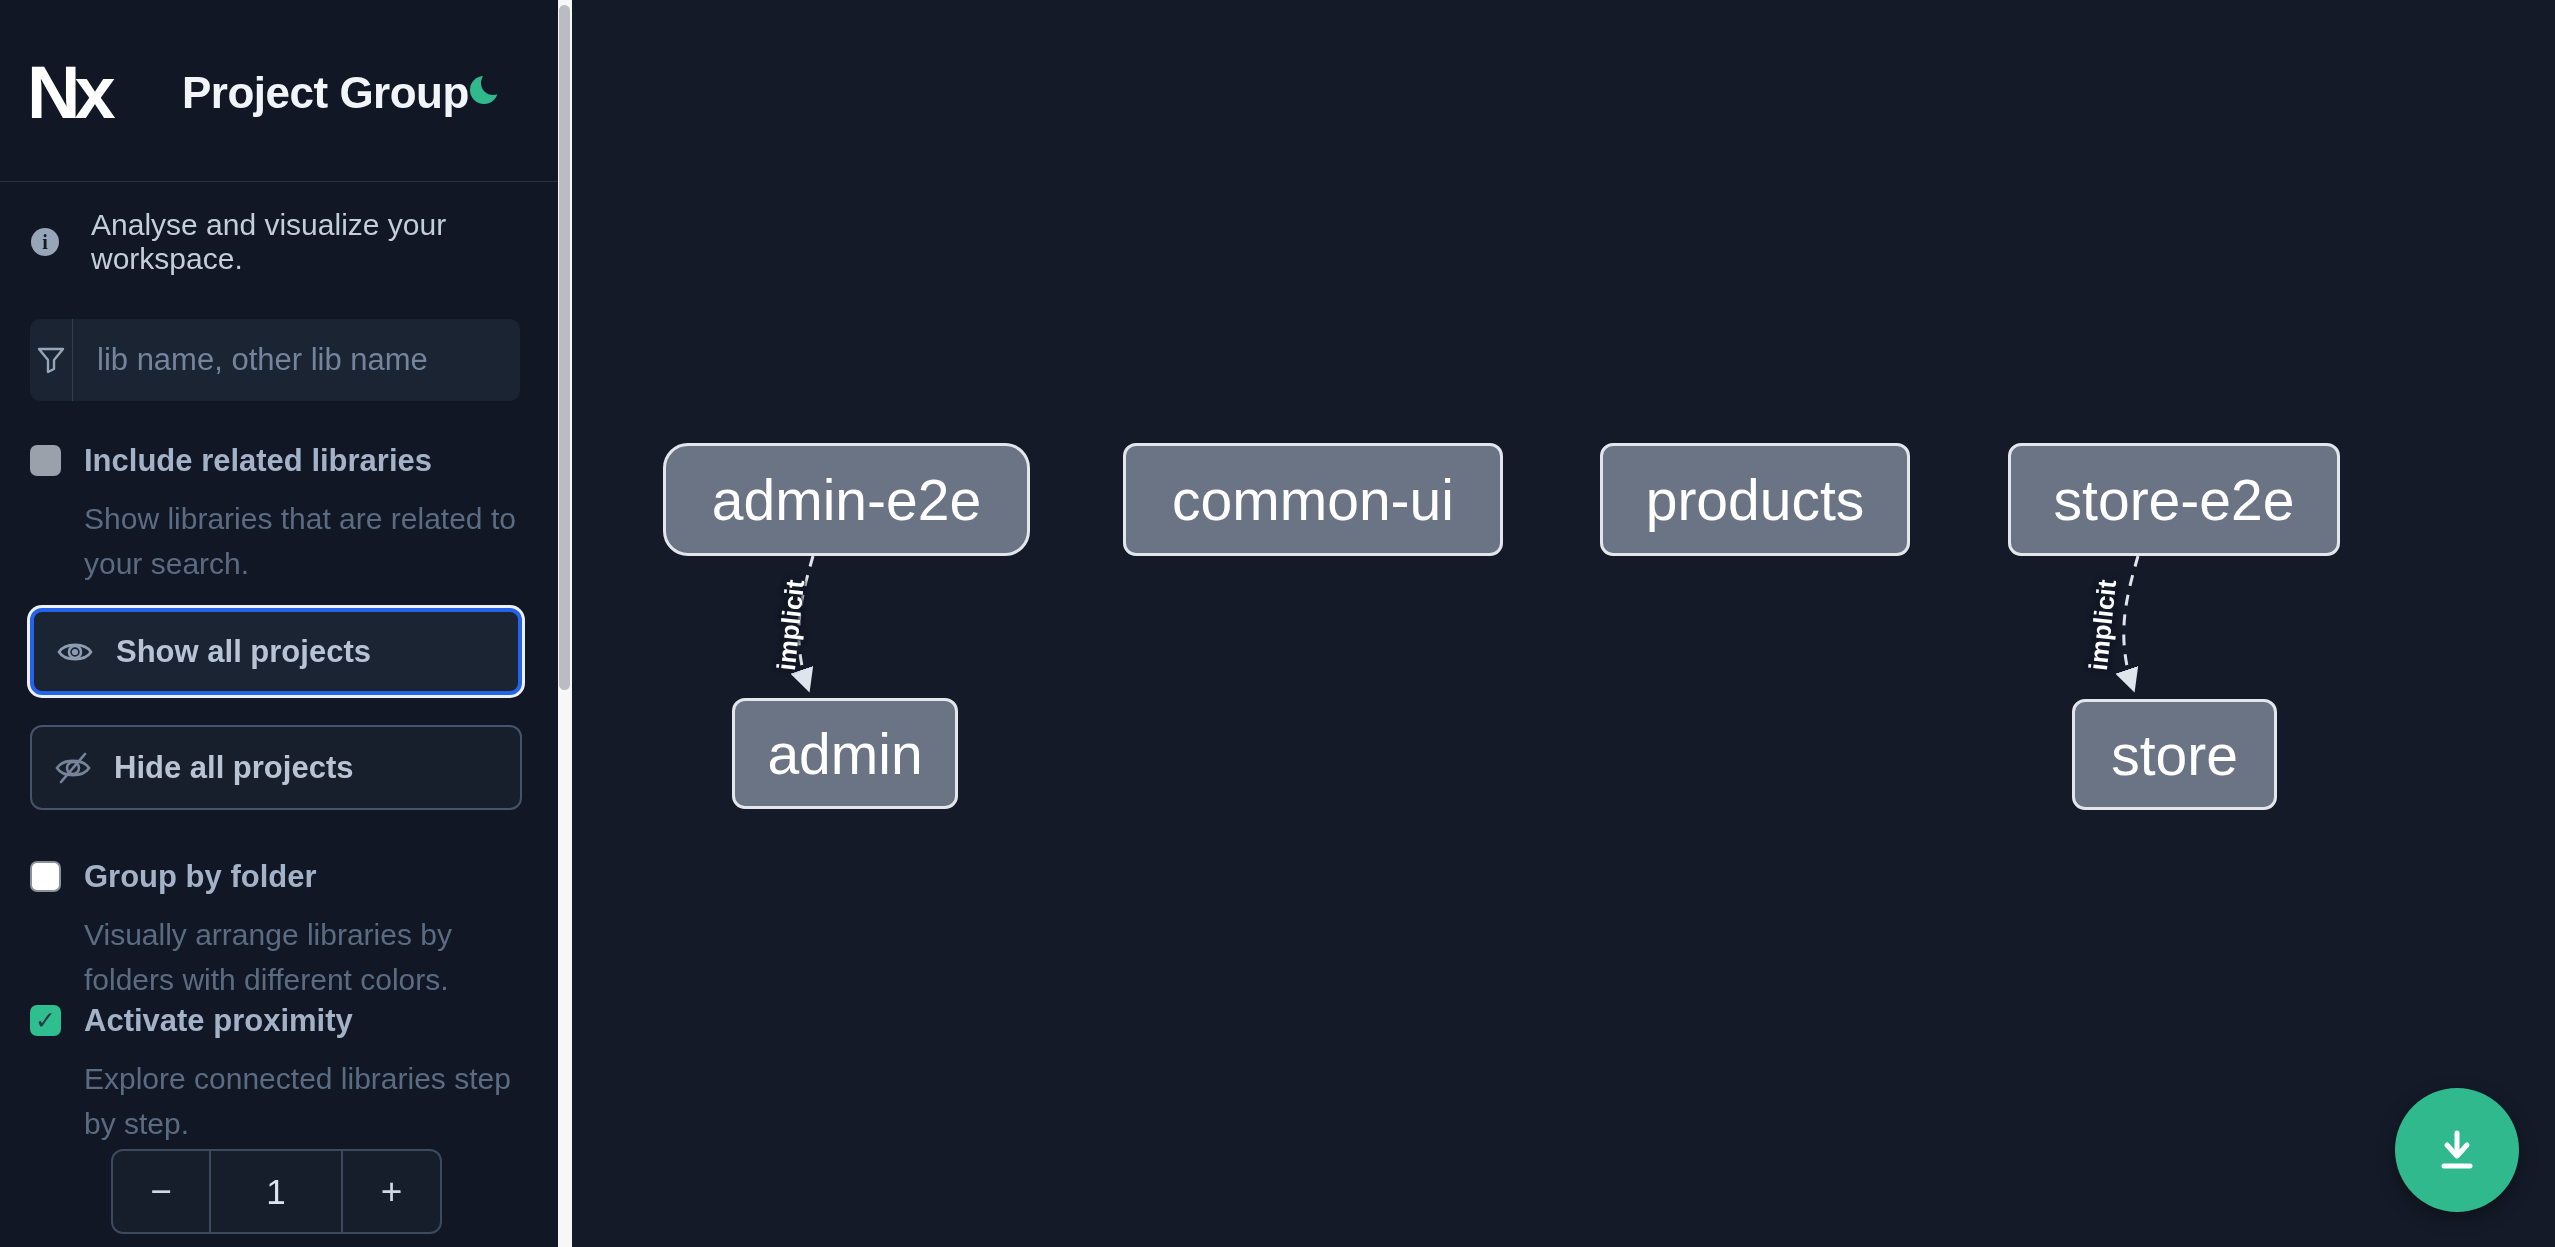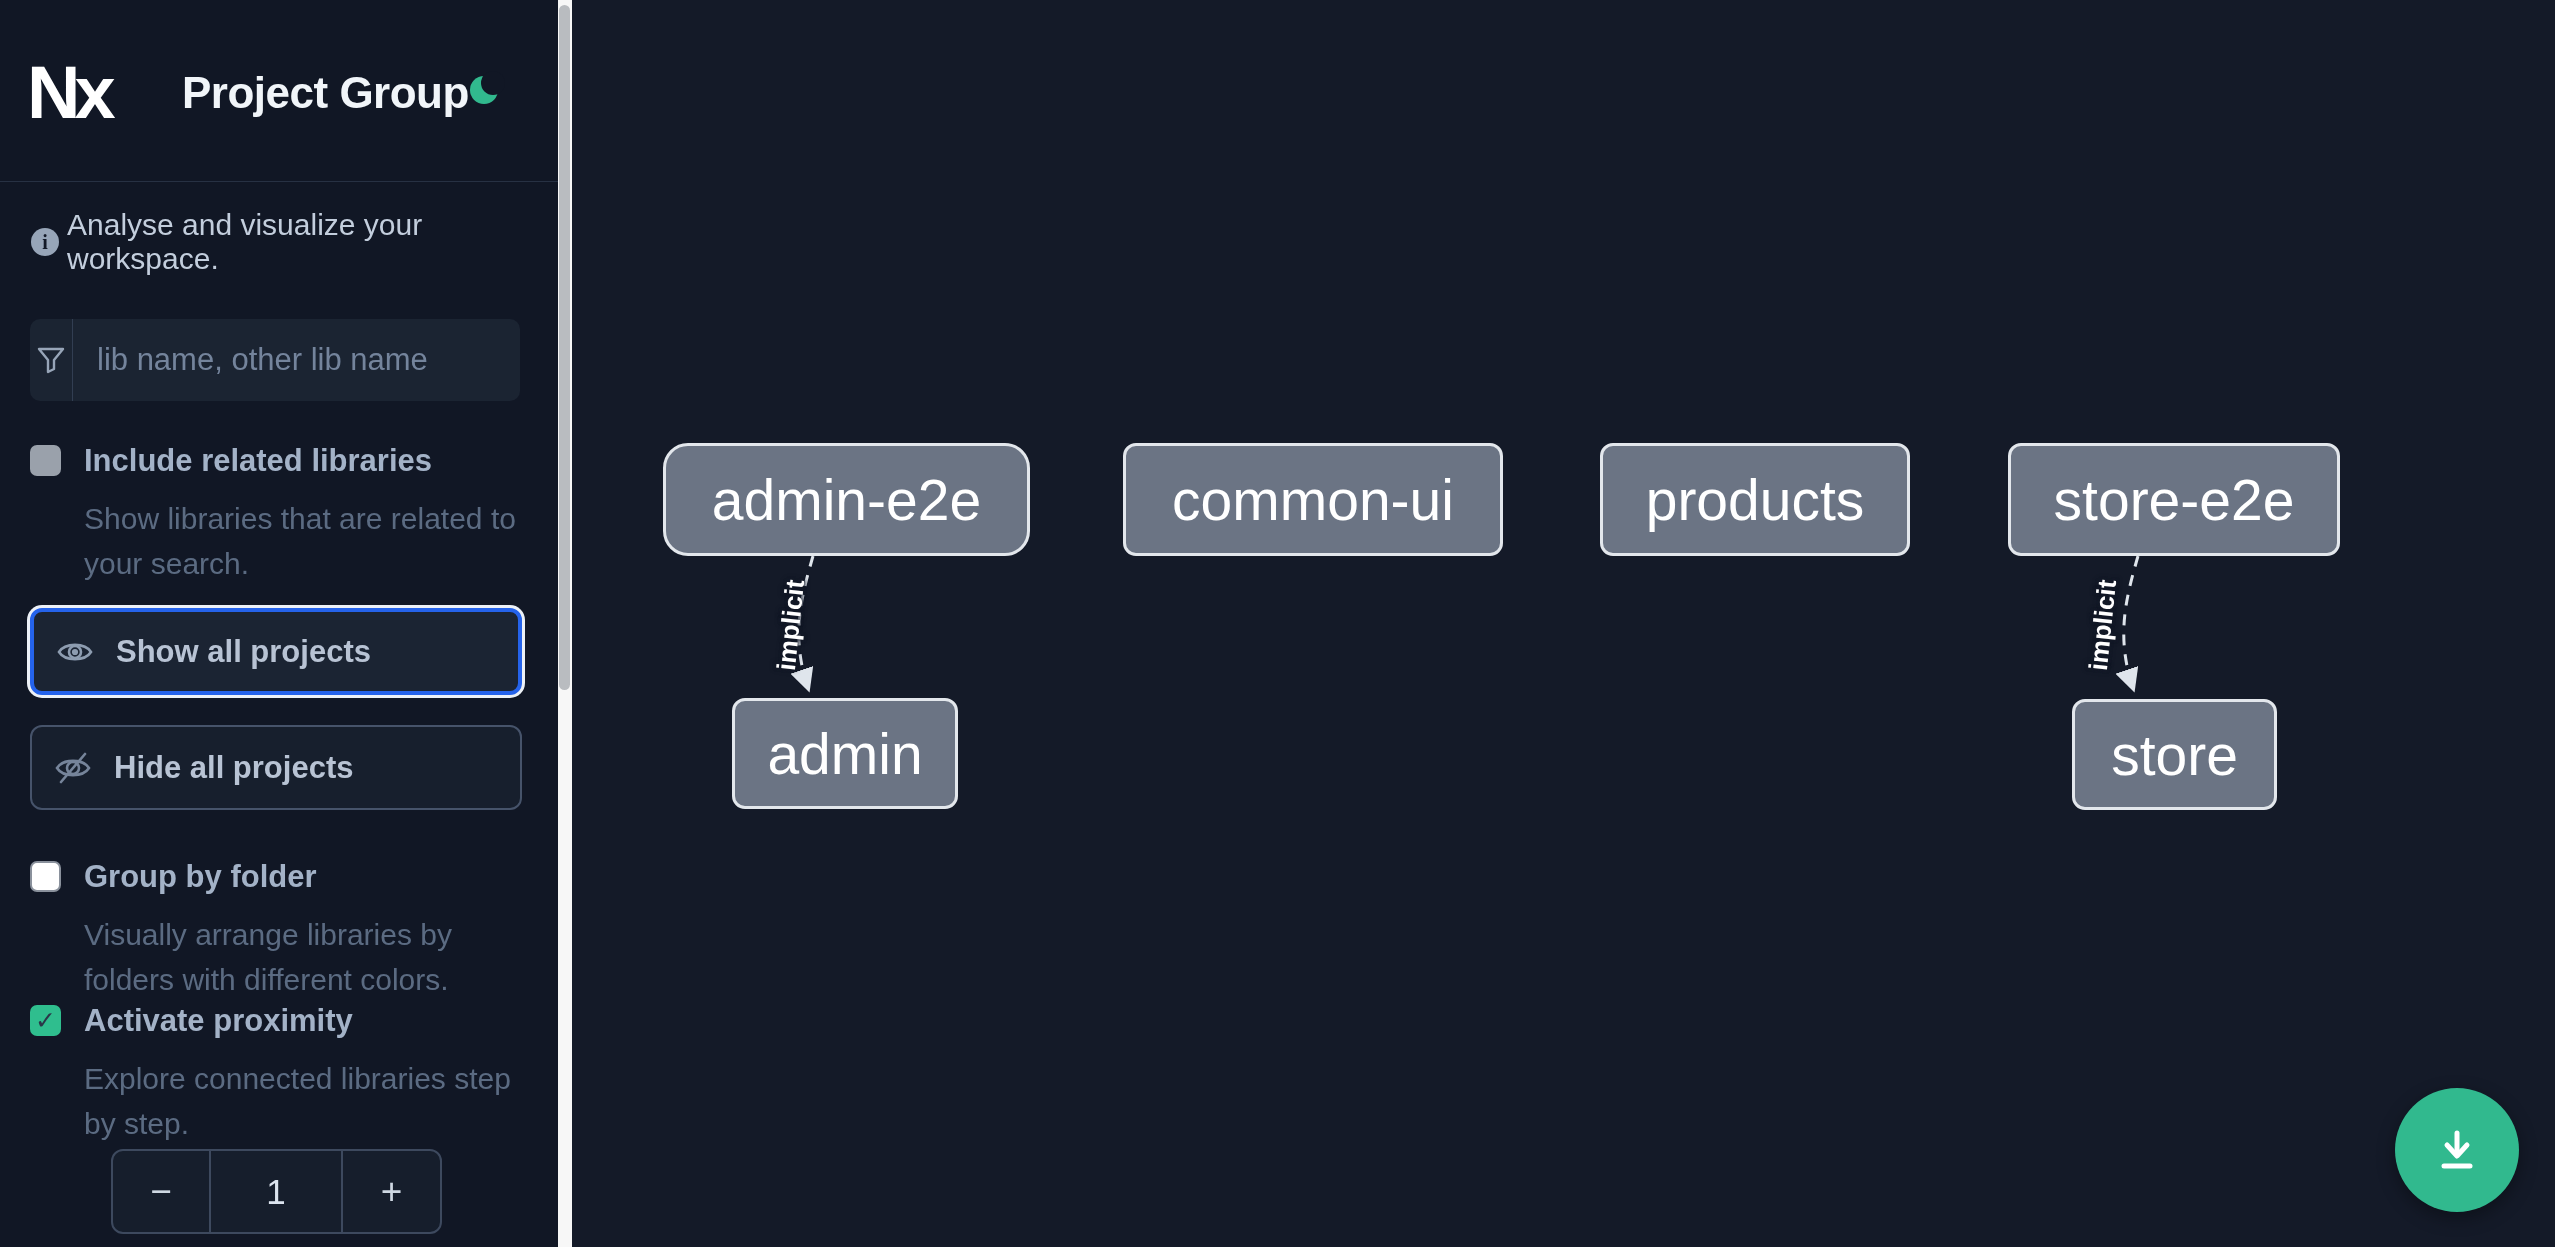--- a/index.html
+++ b/index.html
@@ -36,21 +36,21 @@
     display: flex; align-items: center;
   }
   .info-icon {
     width: 28px; height: 28px; border-radius: 50%;
     background: #97a5b8; color: #131927;
     font-weight: 800; font-size: 20px; font-family: "Liberation Serif", serif;
     display: flex; align-items: center; justify-content: center;
     flex: 0 0 28px;
   }
   .tagline-text {
-    margin-left: 8px; color: #c3cedd; font-size: 30px; line-height: 34px;
+    margin-left: 32px; color: #c3cedd; font-size: 30px; line-height: 34px;
   }
 
   .filter-box {
     position: absolute; left: 30px; top: 319px; width: 490px; height: 82px;
     background: #1b2432; border-radius: 10px;
     display: flex; align-items: stretch; overflow: hidden;
   }
   .filter-icon-cell {
     width: 62px; display: flex; align-items: center; justify-content: center;
     border-right: 1px solid #323e52;

